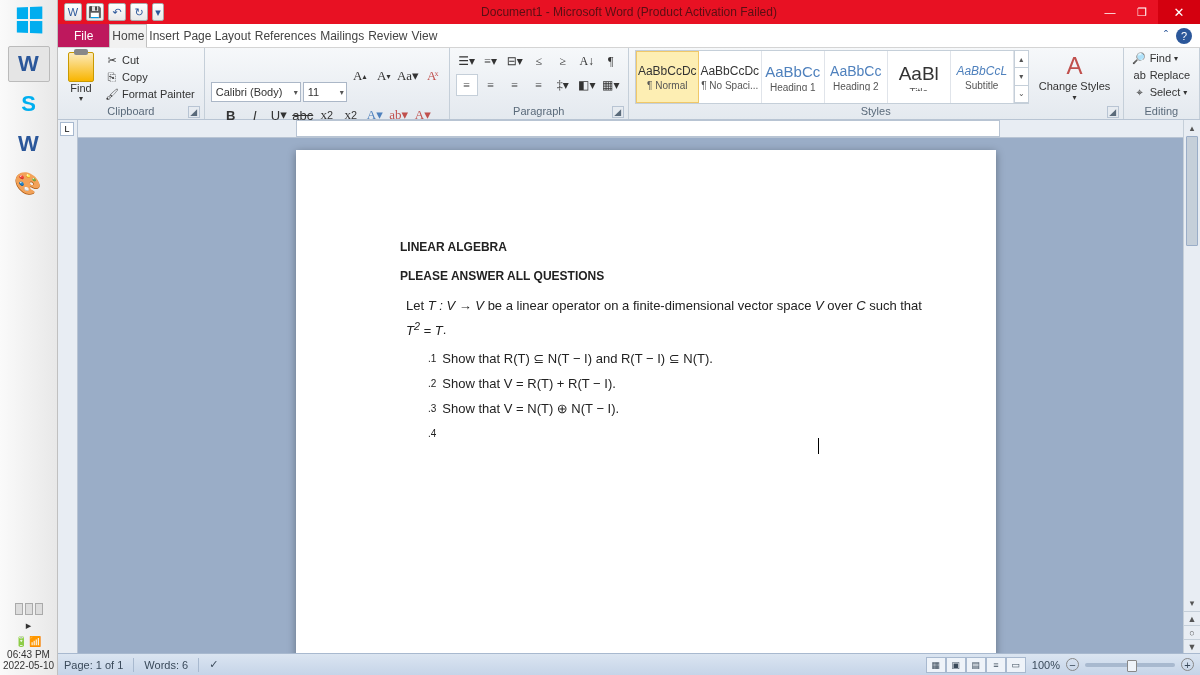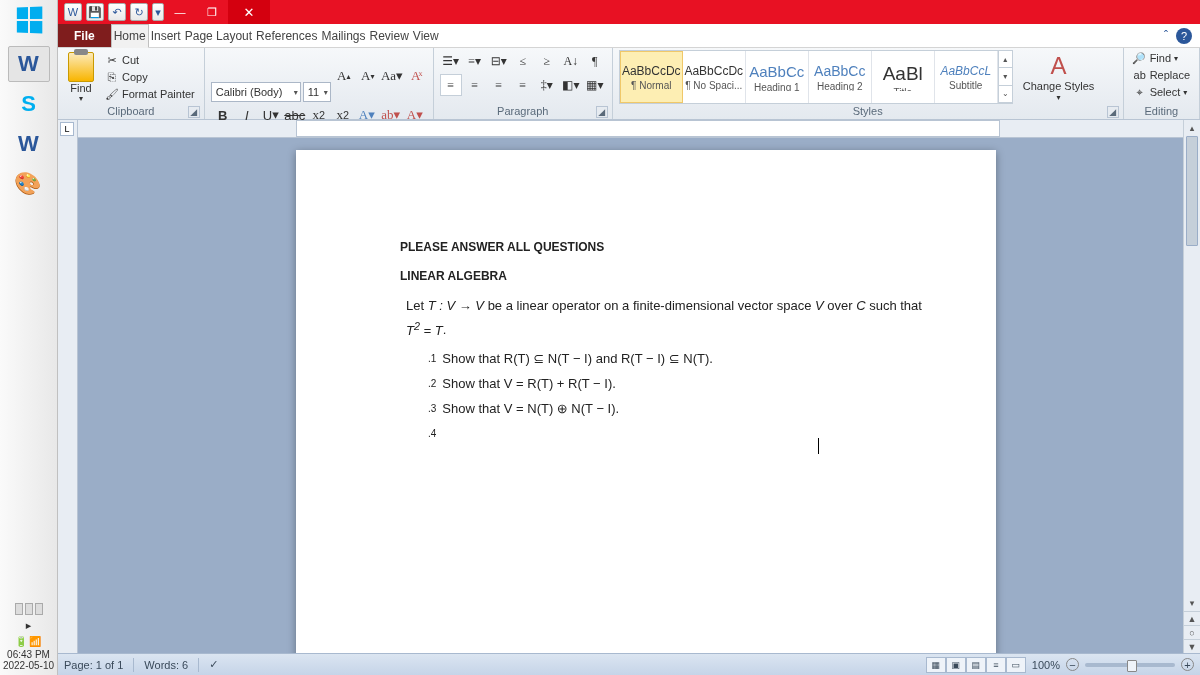--- a/index.html
+++ b/index.html
@@ -25,21 +25,21 @@
 .title-bar { height: 24px; background: #e81123; color: #fff; display: flex; align-items: center; font-size: 12px; }
 .qat { display: flex; align-items: center; gap: 4px; padding-left: 6px; }
 .qat-icon { width: 18px; height: 18px; display: flex; align-items: center; justify-content: center; background: linear-gradient(#fff,#e8e8e8); border: 1px solid #aaa; border-radius: 2px; font-size: 11px; color: #2b579a; }
 .title-text { flex: 1; text-align: center; font-size: 12px; color: #5a0f14; font-weight: normal;}
 .win-controls { display: flex; height: 100%; }
 .win-btn { width: 32px; display: flex; align-items: center; justify-content: center; color: #fff; font-size: 11px; }
 .win-btn.close { background: #d4000f; width: 42px; font-size: 13px;}
 
 
 .ribbon-tabs { height: 24px; background: #fff; display: flex; align-items: stretch; border-bottom: 1px solid #d4d4d4; font-size: 12px; }
-.file-tab { background: #7f1d1d; color: #fff; padding: 0 16px; display: flex; align-items: center; font-weight: bold; }
+.file-tab { background: #be185d; color: #fff; padding: 0 16px; display: flex; align-items: center; }
 .rib-tab { padding: 0 2px; display: flex; align-items: center; color: #444; }
 .rib-tab.active { border: 1px solid #c0c0c0; border-bottom: 1px solid #f1f1f1; background: #f1f1f1; position: relative; top: 1px; margin-top: -1px;}
 .ribbon-right { margin-left: auto; display: flex; align-items: center; gap: 8px; padding-right: 8px; color: #2b579a; }
 
 
 .ribbon { height: 72px; background: linear-gradient(#f6f8fa, #e4e9ef); border-bottom: 1px solid #b8c4d3; display: flex; font-size: 11px; color: #333; }
 .group { border-right: 1px solid #c5cfd9; display: flex; flex-direction: column; padding: 2px 6px 0 6px; }
 .group-body { flex: 1; display: flex; align-items: center; gap: 4px; }
 .group-label { text-align: center; font-size: 11px; color: #5a6a7a; padding: 1px 0 2px; position: relative; }
 .dialog-launcher { position: absolute; right: -2px; bottom: 1px; font-size: 9px; color: #5a6a7a; border: 1px solid #b8c4d3; width: 12px; height: 12px; line-height: 10px; text-align: center; }
@@ -133,20 +133,21 @@
 <div class="app">
 
   <div class="title-bar">
     <div class="qat">
       <div class="qat-icon">W</div>
       <div class="qat-icon">💾</div>
       <div class="qat-icon">↶</div>
       <div class="qat-icon">↻</div>
       <div class="qat-icon" style="width:12px;">▾</div>
     </div>
+    <div class="title-text">Document1 - Microsoft Word (Product Activation Failed)</div>
     <div class="win-controls">
       <div class="win-btn">—</div>
       <div class="win-btn">❐</div>
       <div class="win-btn close">✕</div>
     </div>
   </div>
 
   <div class="ribbon-tabs">
     <div class="file-tab">File</div>
     <div class="rib-tab active">Home</div>
@@ -186,21 +187,21 @@
             </div>
         </div>
       </div>
       <div class="group-label"><span>Clipboard</span><span class="dialog-launcher">◢</span></div>
     </div>
 
     <div class="group">
       <div class="group-body font-controls">
         <div class="font-row">
           <div class="dropdown" style="width:90px;">Calibri (Body)</div>
-          <div class="dropdown" style="width:28px;">11</div>
+          <div class="dropdown" style="width:44px;">11</div>
           <div class="rbtn">A<sup style="font-size:8px;">▴</sup></div>
           <div class="rbtn">A<sup style="font-size:8px;">▾</sup></div>
           <div class="rbtn">Aa▾</div>
           <div class="rbtn" style="color:#c0504d;">Aͯ</div>
         </div>
         <div class="font-row">
           <div class="rbtn">
               <b>B</b>
             </div>
           <div class="rbtn">
@@ -310,22 +311,22 @@
   <div class="doc-area">
     <div class="vruler">
       <div class="ruler-toggle">L</div>
     </div>
     <div class="doc-scroll">
       <div class="hruler">
         <div class="hruler-inner"></div>
       </div>
       <div class="page">
         <div class="page-content">
+          <div class="doc-h">LINEAR ALGEBRA</div>
           <div class="doc-h">PLEASE ANSWER ALL QUESTIONS</div>
-          <div class="doc-h">LINEAR ALGEBRA</div>
           <div class="doc-intro">
             <span>Let </span><span class="italic">T : V → V</span><span> be a linear operator on a finite-dimensional vector space </span><span class="italic">V</span><span> over </span><span class="italic">C</span><span> such that </span><span class="italic">T<sup>2</sup> = T</span>.
           </div>
           <div class="doc-item">
               <span class="num">.1</span>
               <span>Show that R(T) ⊆ N(T − I) and R(T − I) ⊆ N(T).</span>
             </div>
           <div class="doc-item">
               <span class="num">.2</span>
               <span>Show that V = R(T) + R(T − I).</span>

